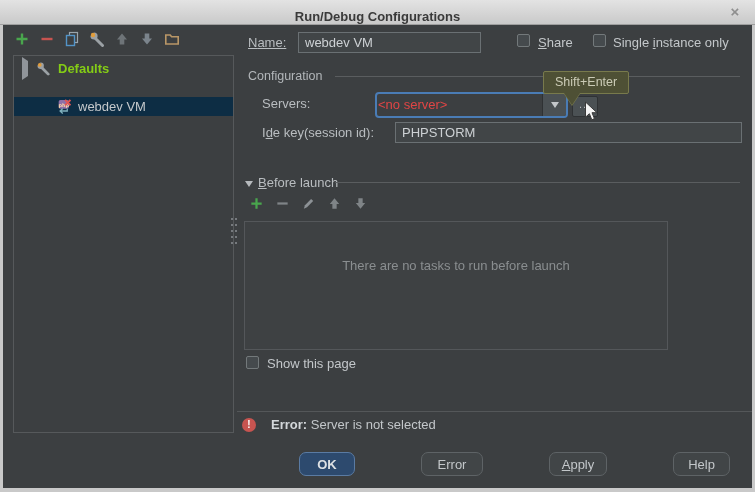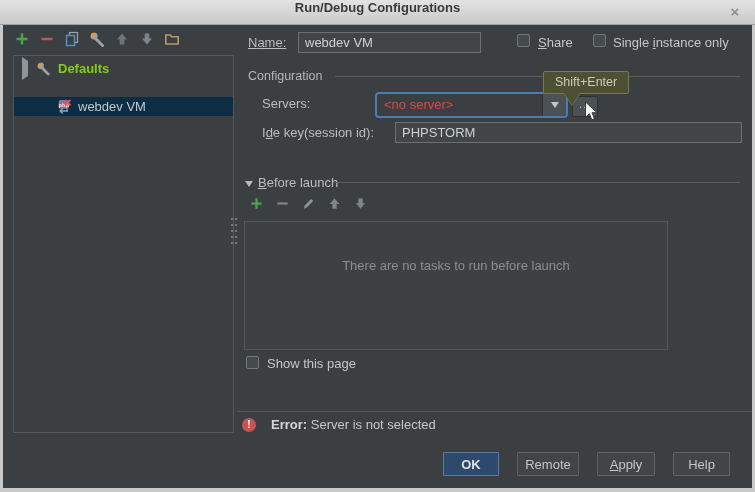--- a/index.html
+++ b/index.html
@@ -3,21 +3,21 @@
 <meta charset="utf-8">
 <style>
   * { margin:0; padding:0; box-sizing:border-box; }
   html,body { width:755px; height:492px; overflow:hidden;
     font-family:"Liberation Sans","DejaVu Sans",sans-serif; }
   body { background:#c9c9c9; position:relative; }
 
   
   .titlebar { position:absolute; left:0; top:0; width:755px; height:25px;
     background:linear-gradient(#e3e3e3,#c9c9c9); border-bottom:1px solid #9e9e9e;
-    display:flex; align-items:flex-start; justify-content:center; }
+    display:flex; align-items:flex-end; justify-content:center; }
   .titlebar .title { font-size:13px; font-weight:bold; color:#3a3a3a; }
   .titlebar .close { position:absolute; right:12px; top:4px; width:16px; height:16px;
     color:#8f8f8f; font-size:15px; font-weight:bold; line-height:16px; text-align:center; cursor:default; }
 
   .main { position:absolute; left:3px; top:25px; width:749px; height:463px;
     background:#3c3f41; color:#bbbfc2; font-size:13px; }
 
   .u { text-decoration:underline; }
 
   
@@ -46,21 +46,21 @@
     color:#cdd1d4; font-size:13px; font-family:"Liberation Sans",sans-serif;
     padding:0 6px; outline:none; }
   .checkbox { position:absolute; width:13px; height:13px; background:#454a4d;
     border:1px solid #73797b; border-radius:2px; }
 
   .section-line { position:absolute; height:1px; background:#5a5d5f; }
 
   
   .combo { position:absolute; left:372px; top:67px; width:193px; height:26px;
     border:2px solid #4a7cb5; border-radius:4px; background:#3c3f41; display:flex; }
-  .combo-value { flex:1; line-height:22px; padding-left:7px; color:#e04545;
+  .combo-value { flex:1; line-height:22px; padding-left:1px; color:#e04545;
     font-size:13px; overflow:hidden; }
   .combo-arrow { width:24px; background:#4b5154; border-left:1px solid #2f3234;
     display:flex; align-items:center; justify-content:center; border-radius:0 2px 2px 0; }
   .combo-arrow .tri { width:0;height:0;border-left:4.5px solid transparent;
     border-right:4.5px solid transparent;border-top:6px solid #c3c7ca; }
 
   .browse-btn { position:absolute; left:569px; top:71px; width:26px; height:21px;
     background:#4b5154; border:1px solid #2f3234; border-radius:2px; color:#b6babd;
     font-size:11px; text-align:center; line-height:14px; letter-spacing:1px; }
 
@@ -85,22 +85,22 @@
 
   
   .error-icon { position:absolute; left:239px; top:393px; width:14px; height:14px;
     border-radius:50%; background:#c75450; color:#fff; font-size:10px; font-weight:bold;
     text-align:center; line-height:14px; }
   .error-text { position:absolute; left:260px; top:392px; font-size:13px; color:#c3c7ca;padding-left:8px; }
   .error-text b { color:#d3d7da; }
 
   
   .btn-row { position:absolute; right:22px; top:427px; display:flex; gap:18px; }
-  .btn { height:24px; border-radius:1px; background:#414547; border:1px solid #5e6366;
-    color:#c3c7ca; font-size:13px; display:flex; align-items:center; justify-content:center; }
+  .btn { height:24px; border-radius:7px; background:#414547; border:1px solid #5e6366;
+    color:#c3c7ca; font-size:13px; display:flex; align-items:center; justify-content:center;margin-left:48px; }
   .btn-ok { width:56px; background:#2d4a6e; border:1px solid #5a7ba3; color:#dde1e4; font-weight:bold; }
   .btn-cancel { width:62px; }
   .btn-apply { width:58px; }
   .btn-help { width:57px; }
 </style>
 </head>
 <body>
 
 <div class="titlebar">
   <span class="title">Run/Debug Configurations</span>
@@ -265,21 +265,21 @@
 
   <span class="checkbox" style="left:243px; top:331px;"></span>
   <span class="lbl" style="left:264px; top:331px; color:#c3c7ca;">Show this page</span>
 
   <div class="section-line" style="left:234px; right:0; top:386px; background:#545759;"></div>
   <span class="error-icon">!</span>
   <span class="error-text"><b>Error:</b>&nbsp;<span>Server is not selected</span></span>
 
   <div class="btn-row">
     <div class="btn btn-ok">OK</div>
-    <div class="btn btn-cancel">Remote</div>
+    <div class="btn btn-cancel">Error</div>
     <div class="btn btn-apply">
         <span></span>
         <span class="u">A</span>
         <span>pply</span>
       </div>
     <div class="btn btn-help">Help</div>
   </div>
 
 </div>
 

